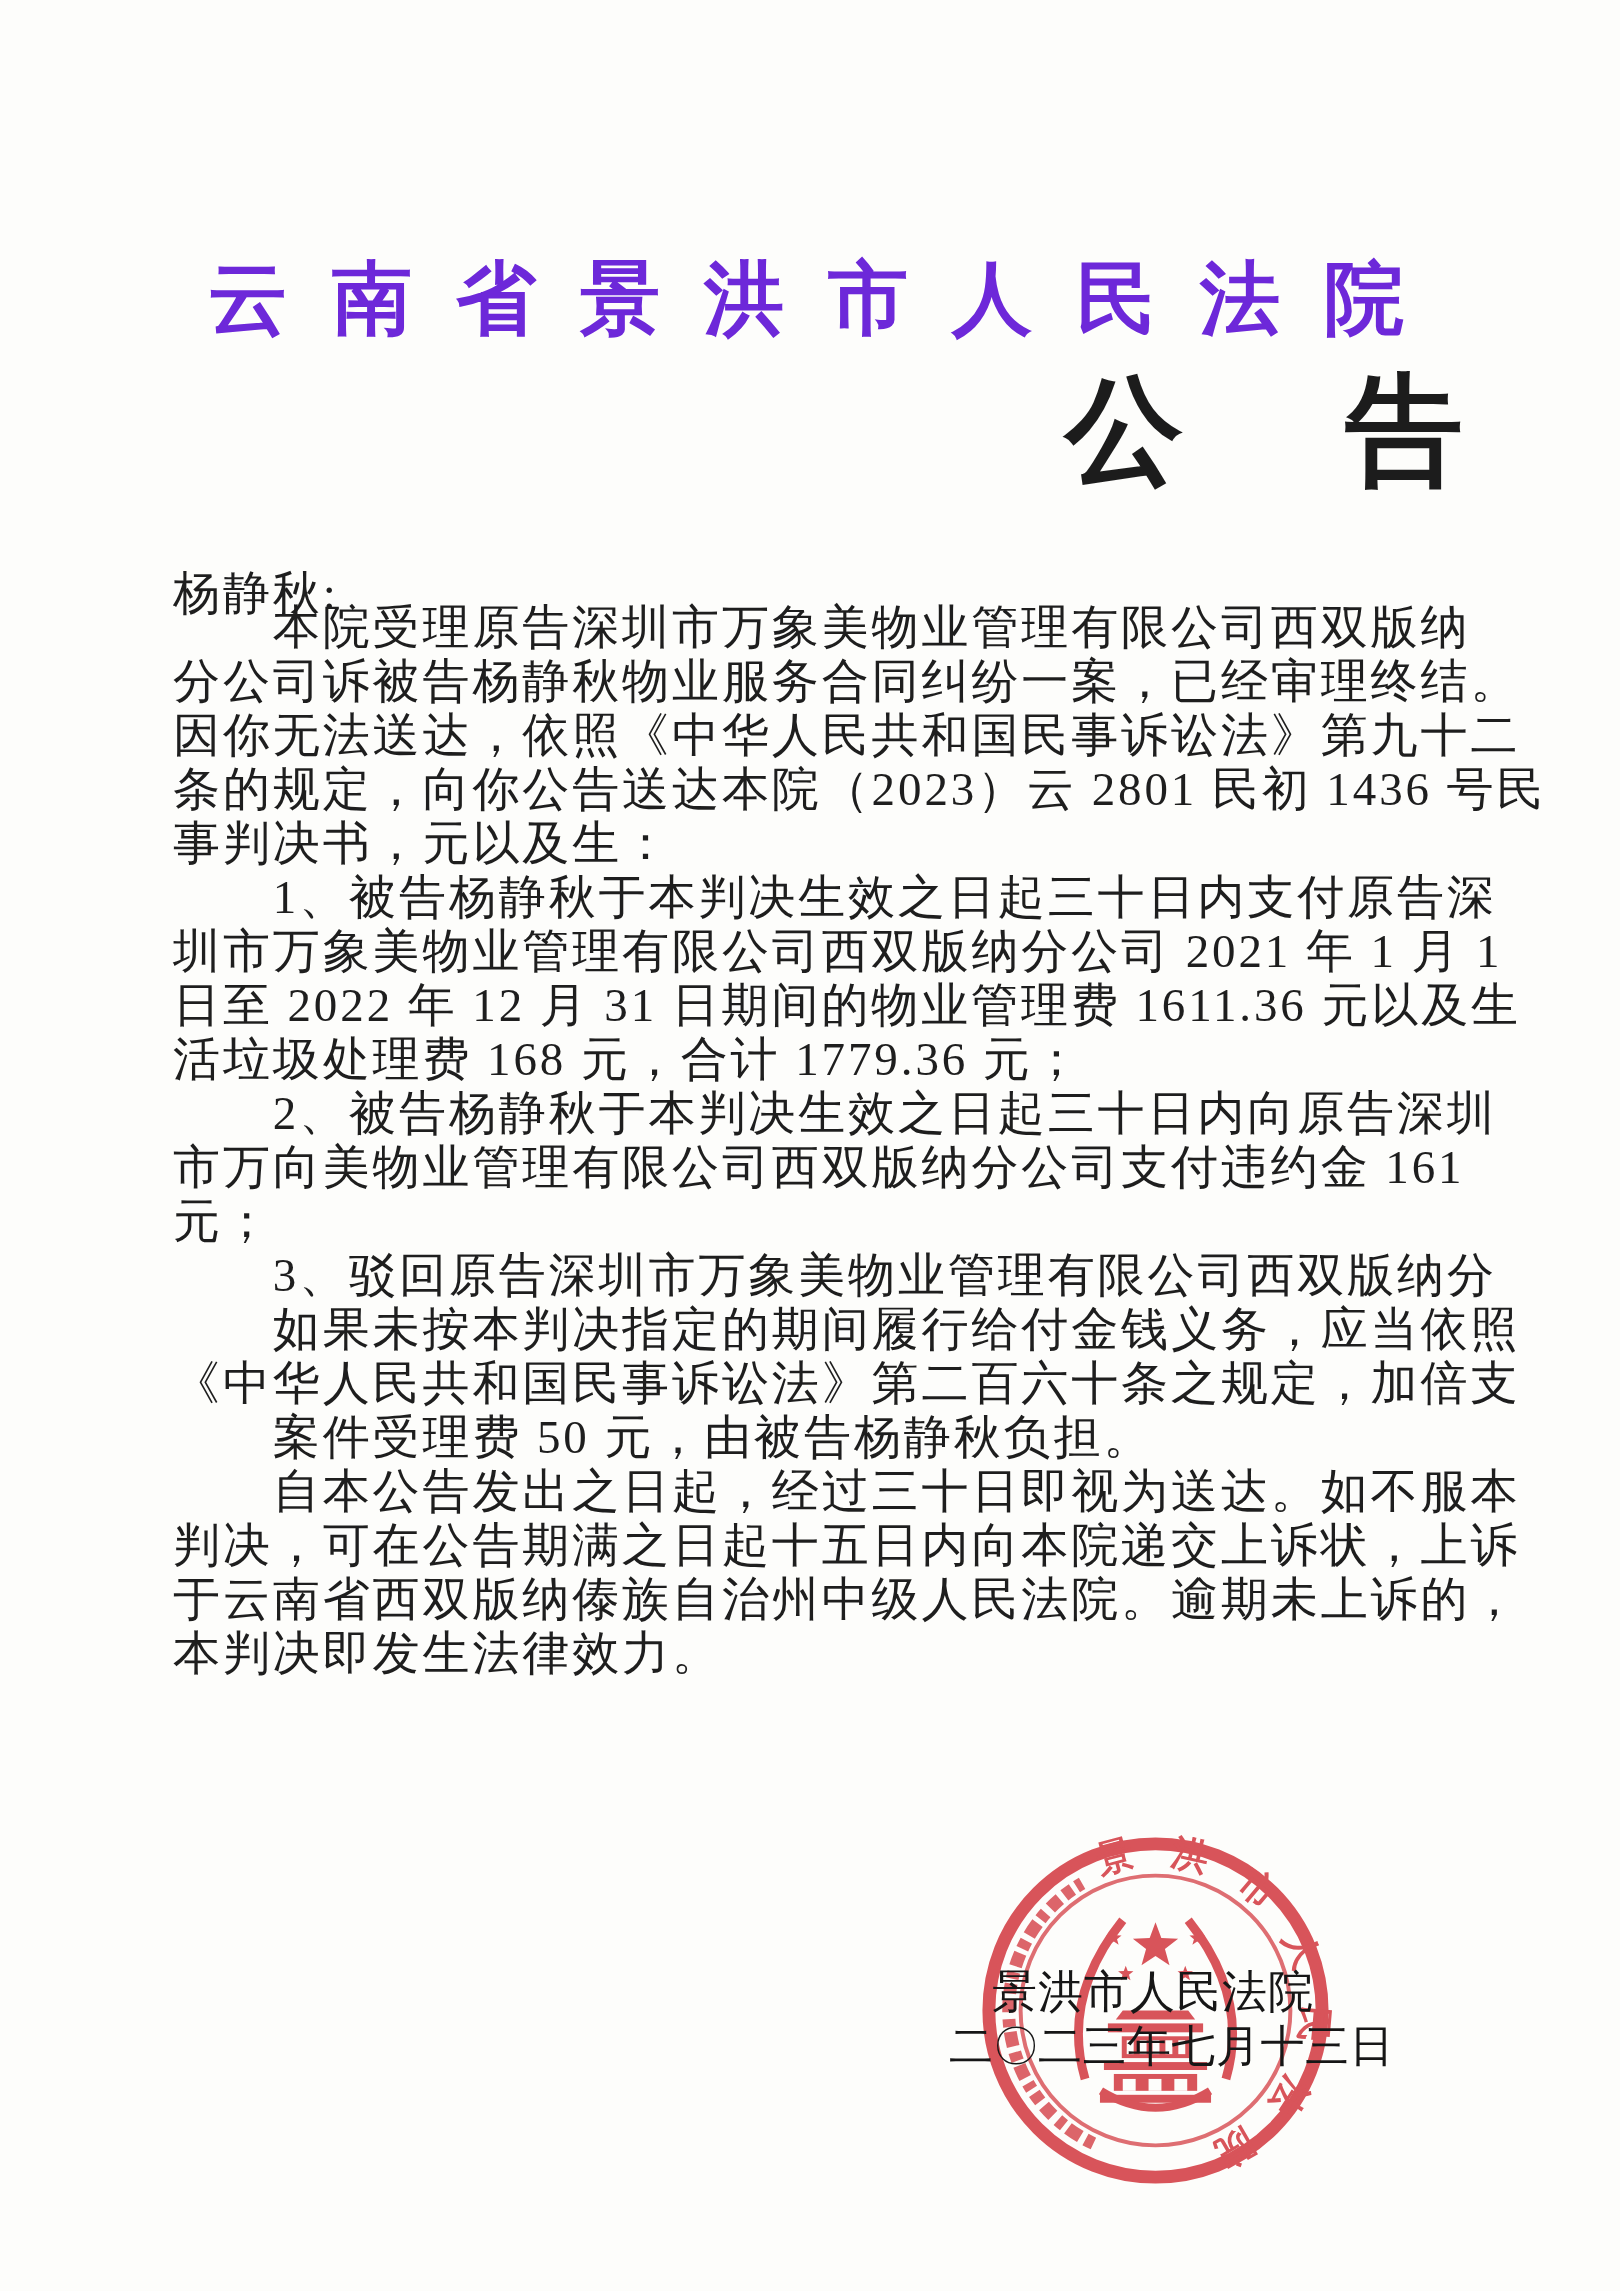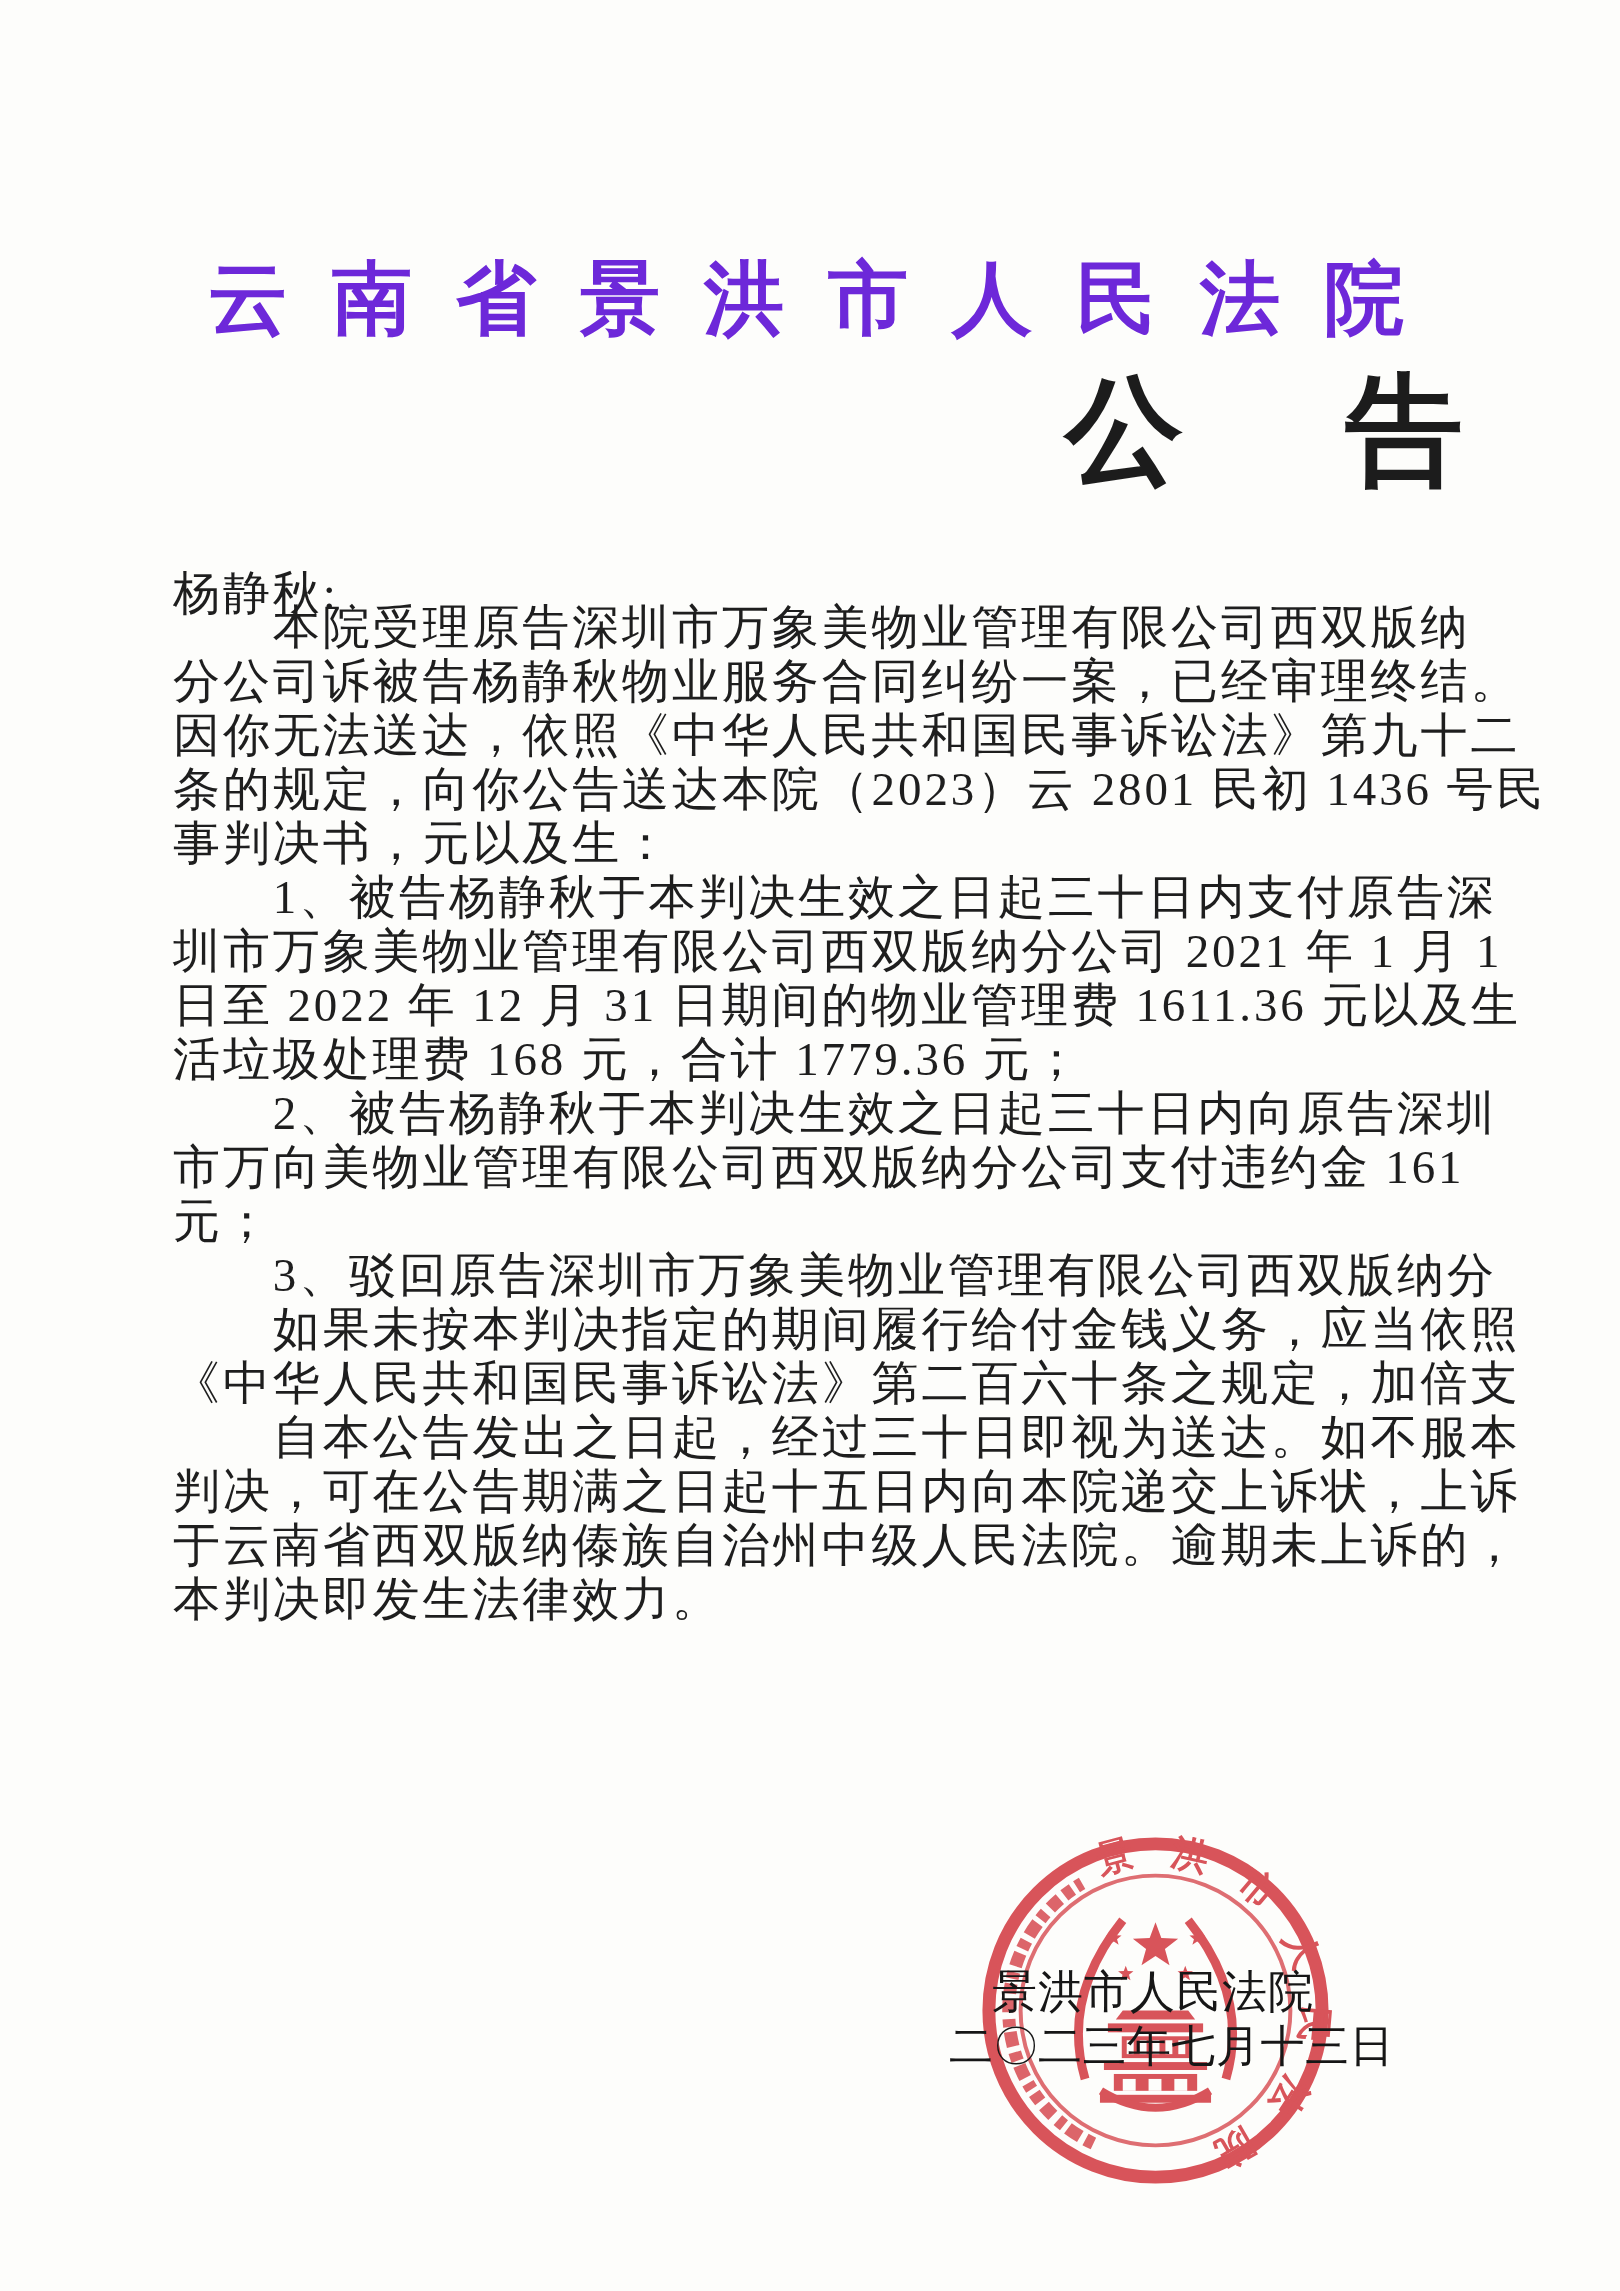--- a/index.html
+++ b/index.html
@@ -73,20 +73,21 @@
     <div class="line">　　1、被告杨静秋于本判决生效之日起三十日内支付原告深</div>
     <div class="line">圳市万象美物业管理有限公司西双版纳分公司 2021 年 1 月 1</div>
     <div class="line">日至 2022 年 12 月 31 日期间的物业管理费 1611.36 元以及生</div>
     <div class="line">活垃圾处理费 168 元，合计 1779.36 元；</div>
     <div class="line">　　2、被告杨静秋于本判决生效之日起三十日内向原告深圳</div>
     <div class="line">市万向美物业管理有限公司西双版纳分公司支付违约金 161</div>
     <div class="line">元；</div>
     <div class="line">　　3、驳回原告深圳市万象美物业管理有限公司西双版纳分</div>
     <div class="line">　　如果未按本判决指定的期间履行给付金钱义务，应当依照</div>
     <div class="line">《中华人民共和国民事诉讼法》第二百六十条之规定，加倍支</div>
+    <div class="line">　　案件受理费 50 元，由被告杨静秋负担。</div>
     <div class="line">　　自本公告发出之日起，经过三十日即视为送达。如不服本</div>
     <div class="line">判决，可在公告期满之日起十五日内向本院递交上诉状，上诉</div>
     <div class="line">于云南省西双版纳傣族自治州中级人民法院。逾期未上诉的，</div>
     <div class="line">本判决即发生法律效力。</div>
   </div>
 
 
   <div class="seal-wrap">
     <svg viewBox="0 0 366 366" xmlns="http://www.w3.org/2000/svg">
 

